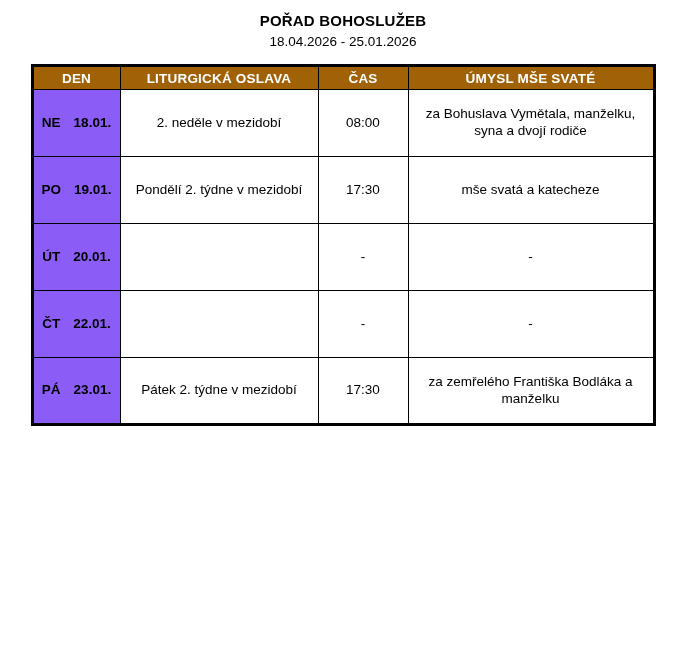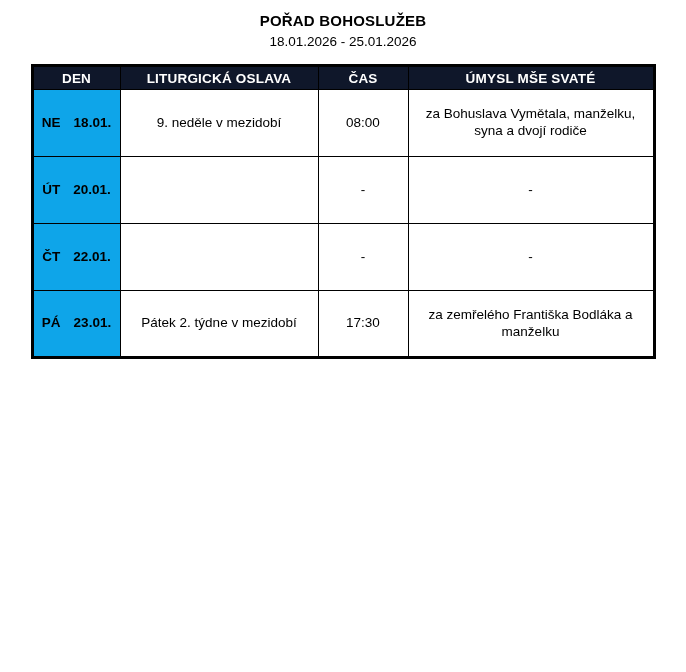--- a/index.html
+++ b/index.html
@@ -35,21 +35,21 @@
     margin-top: 5px;
   }
   table.schedule {
     border-collapse: collapse;
     table-layout: fixed;
     width: 622px;
     margin: 15px auto 0 auto;
     border: 3px solid #000000;
   }
   table.schedule th {
-    background: #0f172a;
+    background: #a16207;
     color: #ffffff;
     font-size: 13.5px;
     font-weight: bold;
     height: 20px;
     padding: 1px 0;
     border: 1px solid #000000;
     text-align: center;
     letter-spacing: 0.2px;
   }
   table.schedule td {
@@ -57,61 +57,67 @@
     font-size: 13.5px;
     text-align: center;
     vertical-align: middle;
     padding: 2px 8px;
     line-height: 1.25;
   }
   table.schedule tbody tr {
     height: 67px;
   }
   td.den {
-    background: #0ea5e9;
+    background: #8b5cf6;
     font-weight: bold;
     text-align: left;
     padding-left: 8px;
     white-space: nowrap;
   }
   td.den .dt {
     margin-left: 13px;
   }
 </style>
 </head>
 <body>
 
 <div class="page">
 
   <div class="titles">
     <div class="title">POŘAD BOHOSLUŽEB</div>
-    <div class="daterange">18.01.2026 - 25.01.2026</div>
+    <div class="daterange">18.04.2026 - 25.01.2026</div>
   </div>
 
   <table class="schedule">
     <colgroup>
       <col style="width:88px">
       <col style="width:198px">
       <col style="width:90px">
       <col style="width:246px">
     </colgroup>
     <thead>
       <tr>
         <th>DEN</th>
         <th>LITURGICKÁ OSLAVA</th>
         <th>ČAS</th>
         <th>ÚMYSL MŠE SVATÉ</th>
       </tr>
     </thead>
     <tbody>
       <tr>
         <td class="den"><span>NE</span><span class="dt">18.01.</span></td>
-        <td>9. neděle v mezidobí</td>
+        <td>2. neděle v mezidobí</td>
         <td>08:00</td>
         <td>za Bohuslava Vymětala, manželku, syna a dvojí rodiče</td>
+      </tr>
+      <tr>
+        <td class="den"><span>PO</span><span class="dt">19.01.</span></td>
+        <td>Pondělí 2. týdne v mezidobí</td>
+        <td>17:30</td>
+        <td>mše svatá a katecheze</td>
       </tr>
       <tr>
         <td class="den"><span>ÚT</span><span class="dt">20.01.</span></td>
         <td></td>
         <td>-</td>
         <td>-</td>
       </tr>
       <tr>
         <td class="den"><span>ČT</span><span class="dt">22.01.</span></td>
         <td></td>

